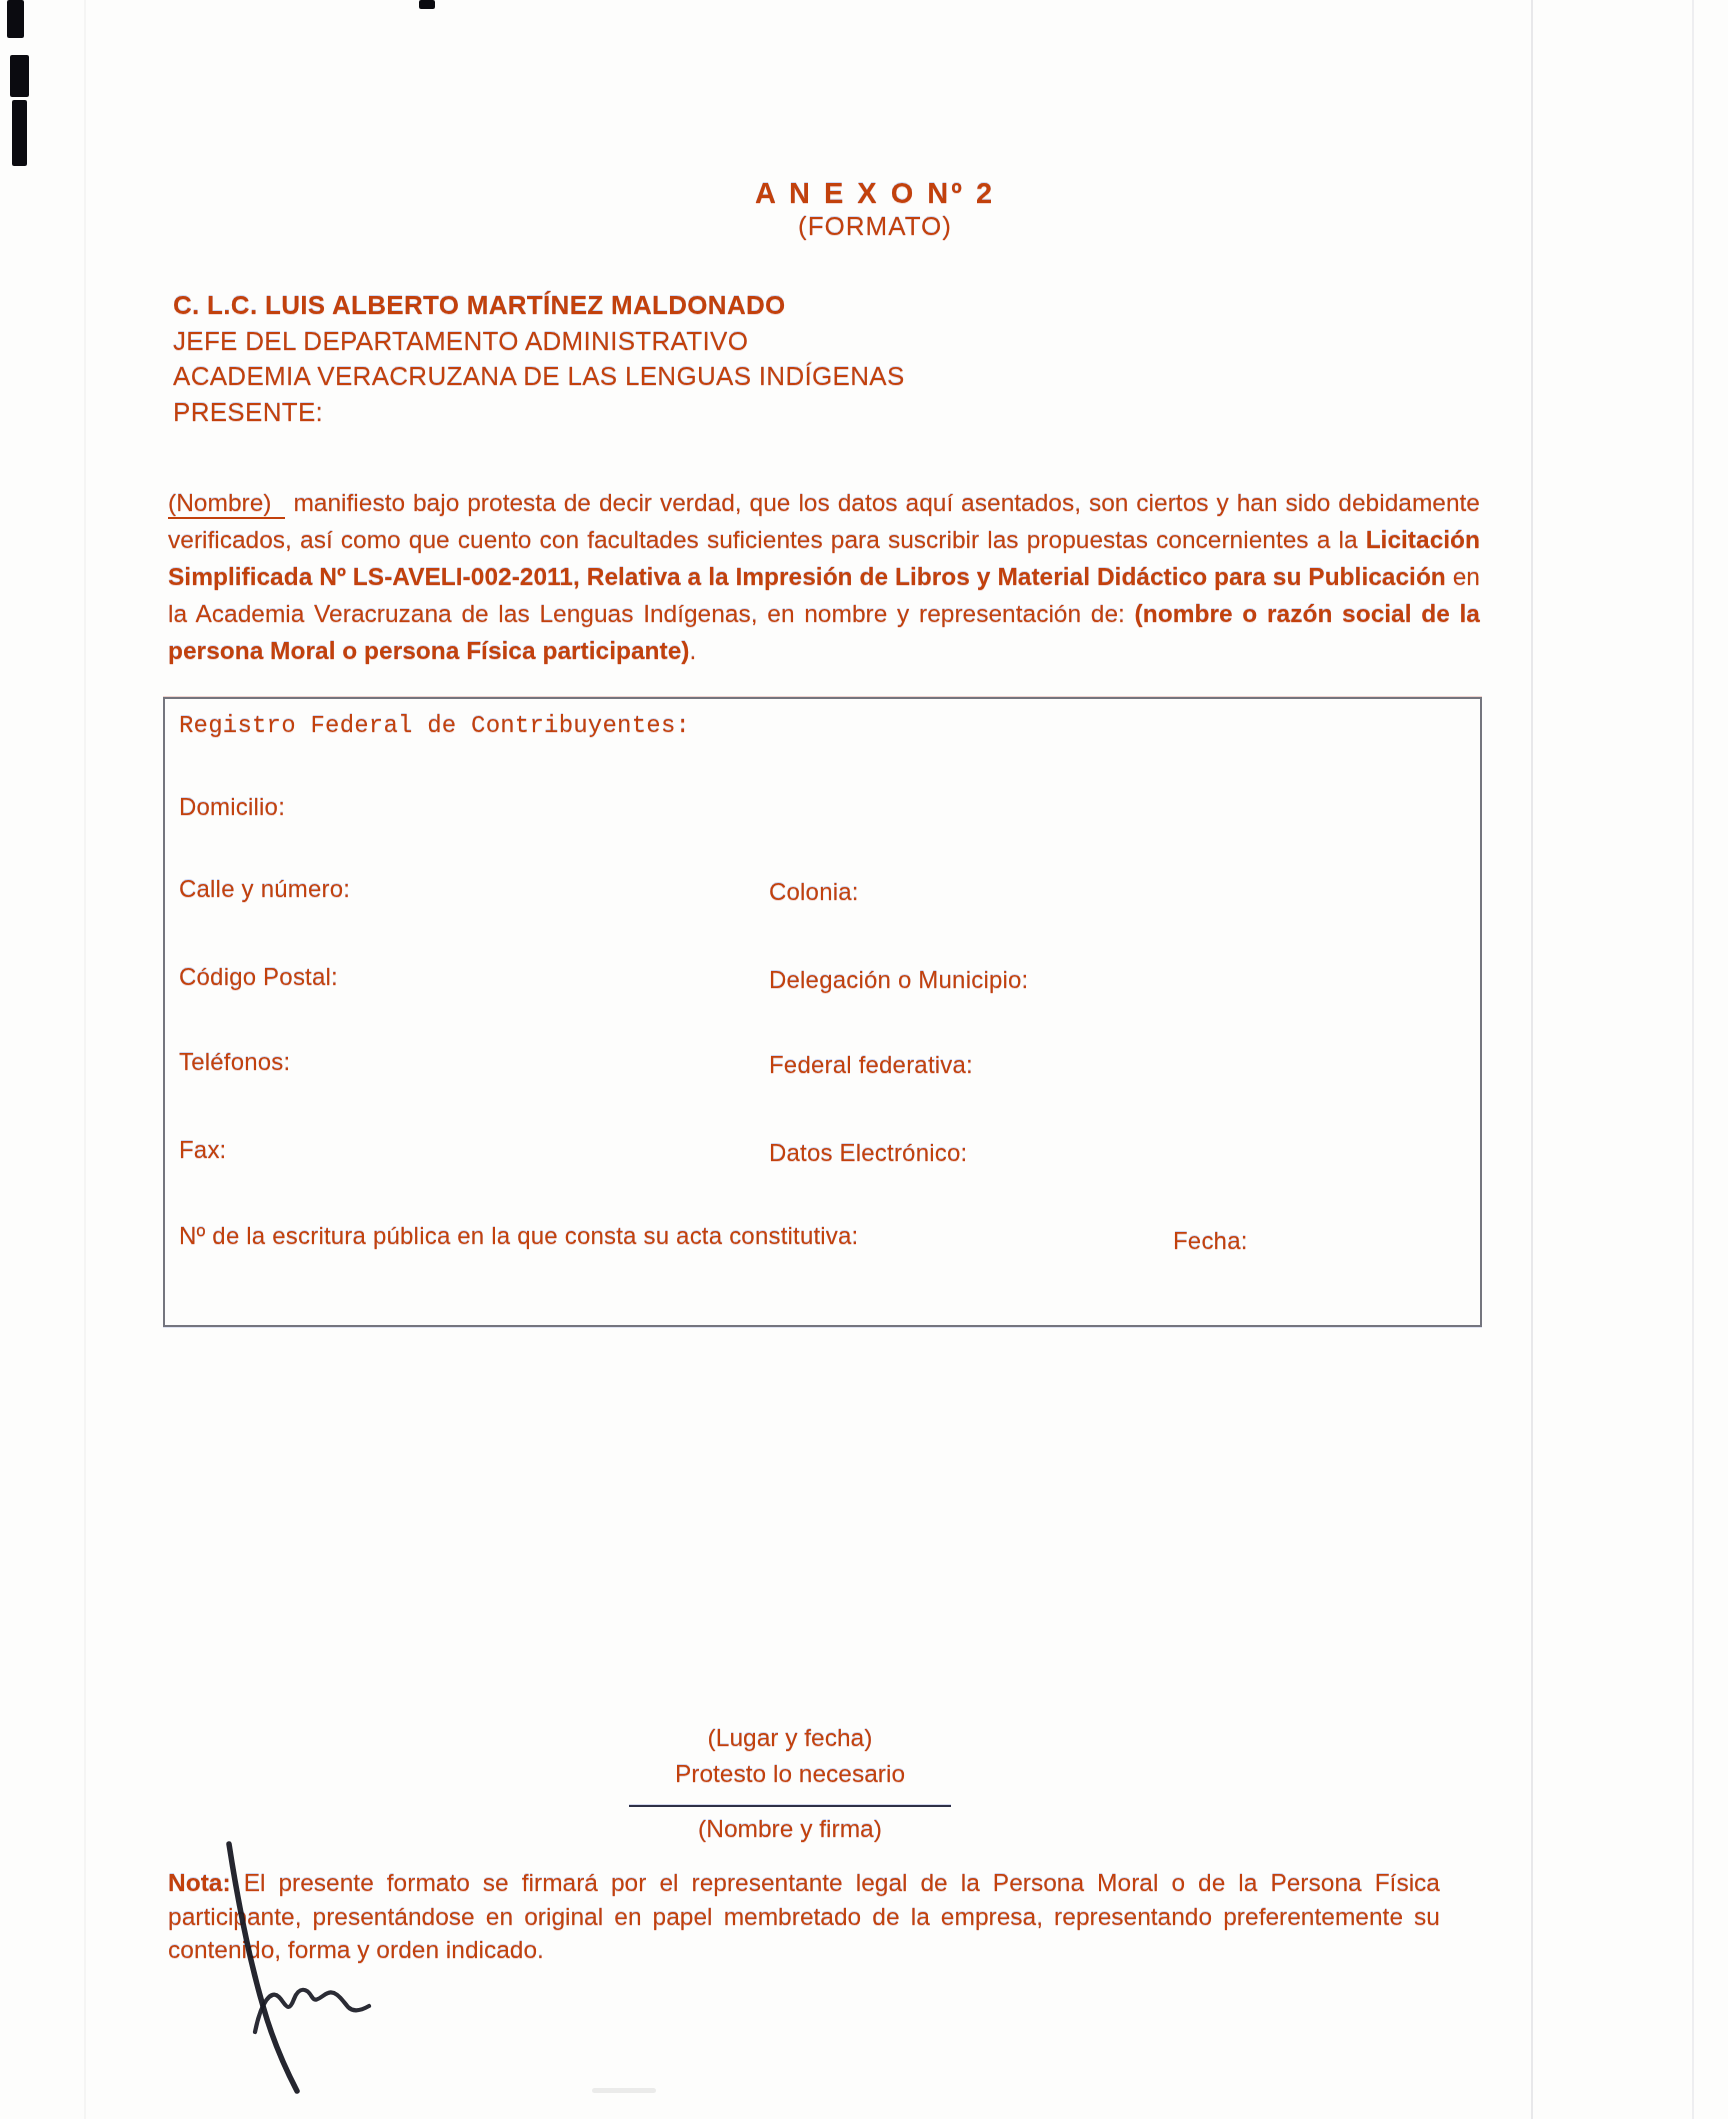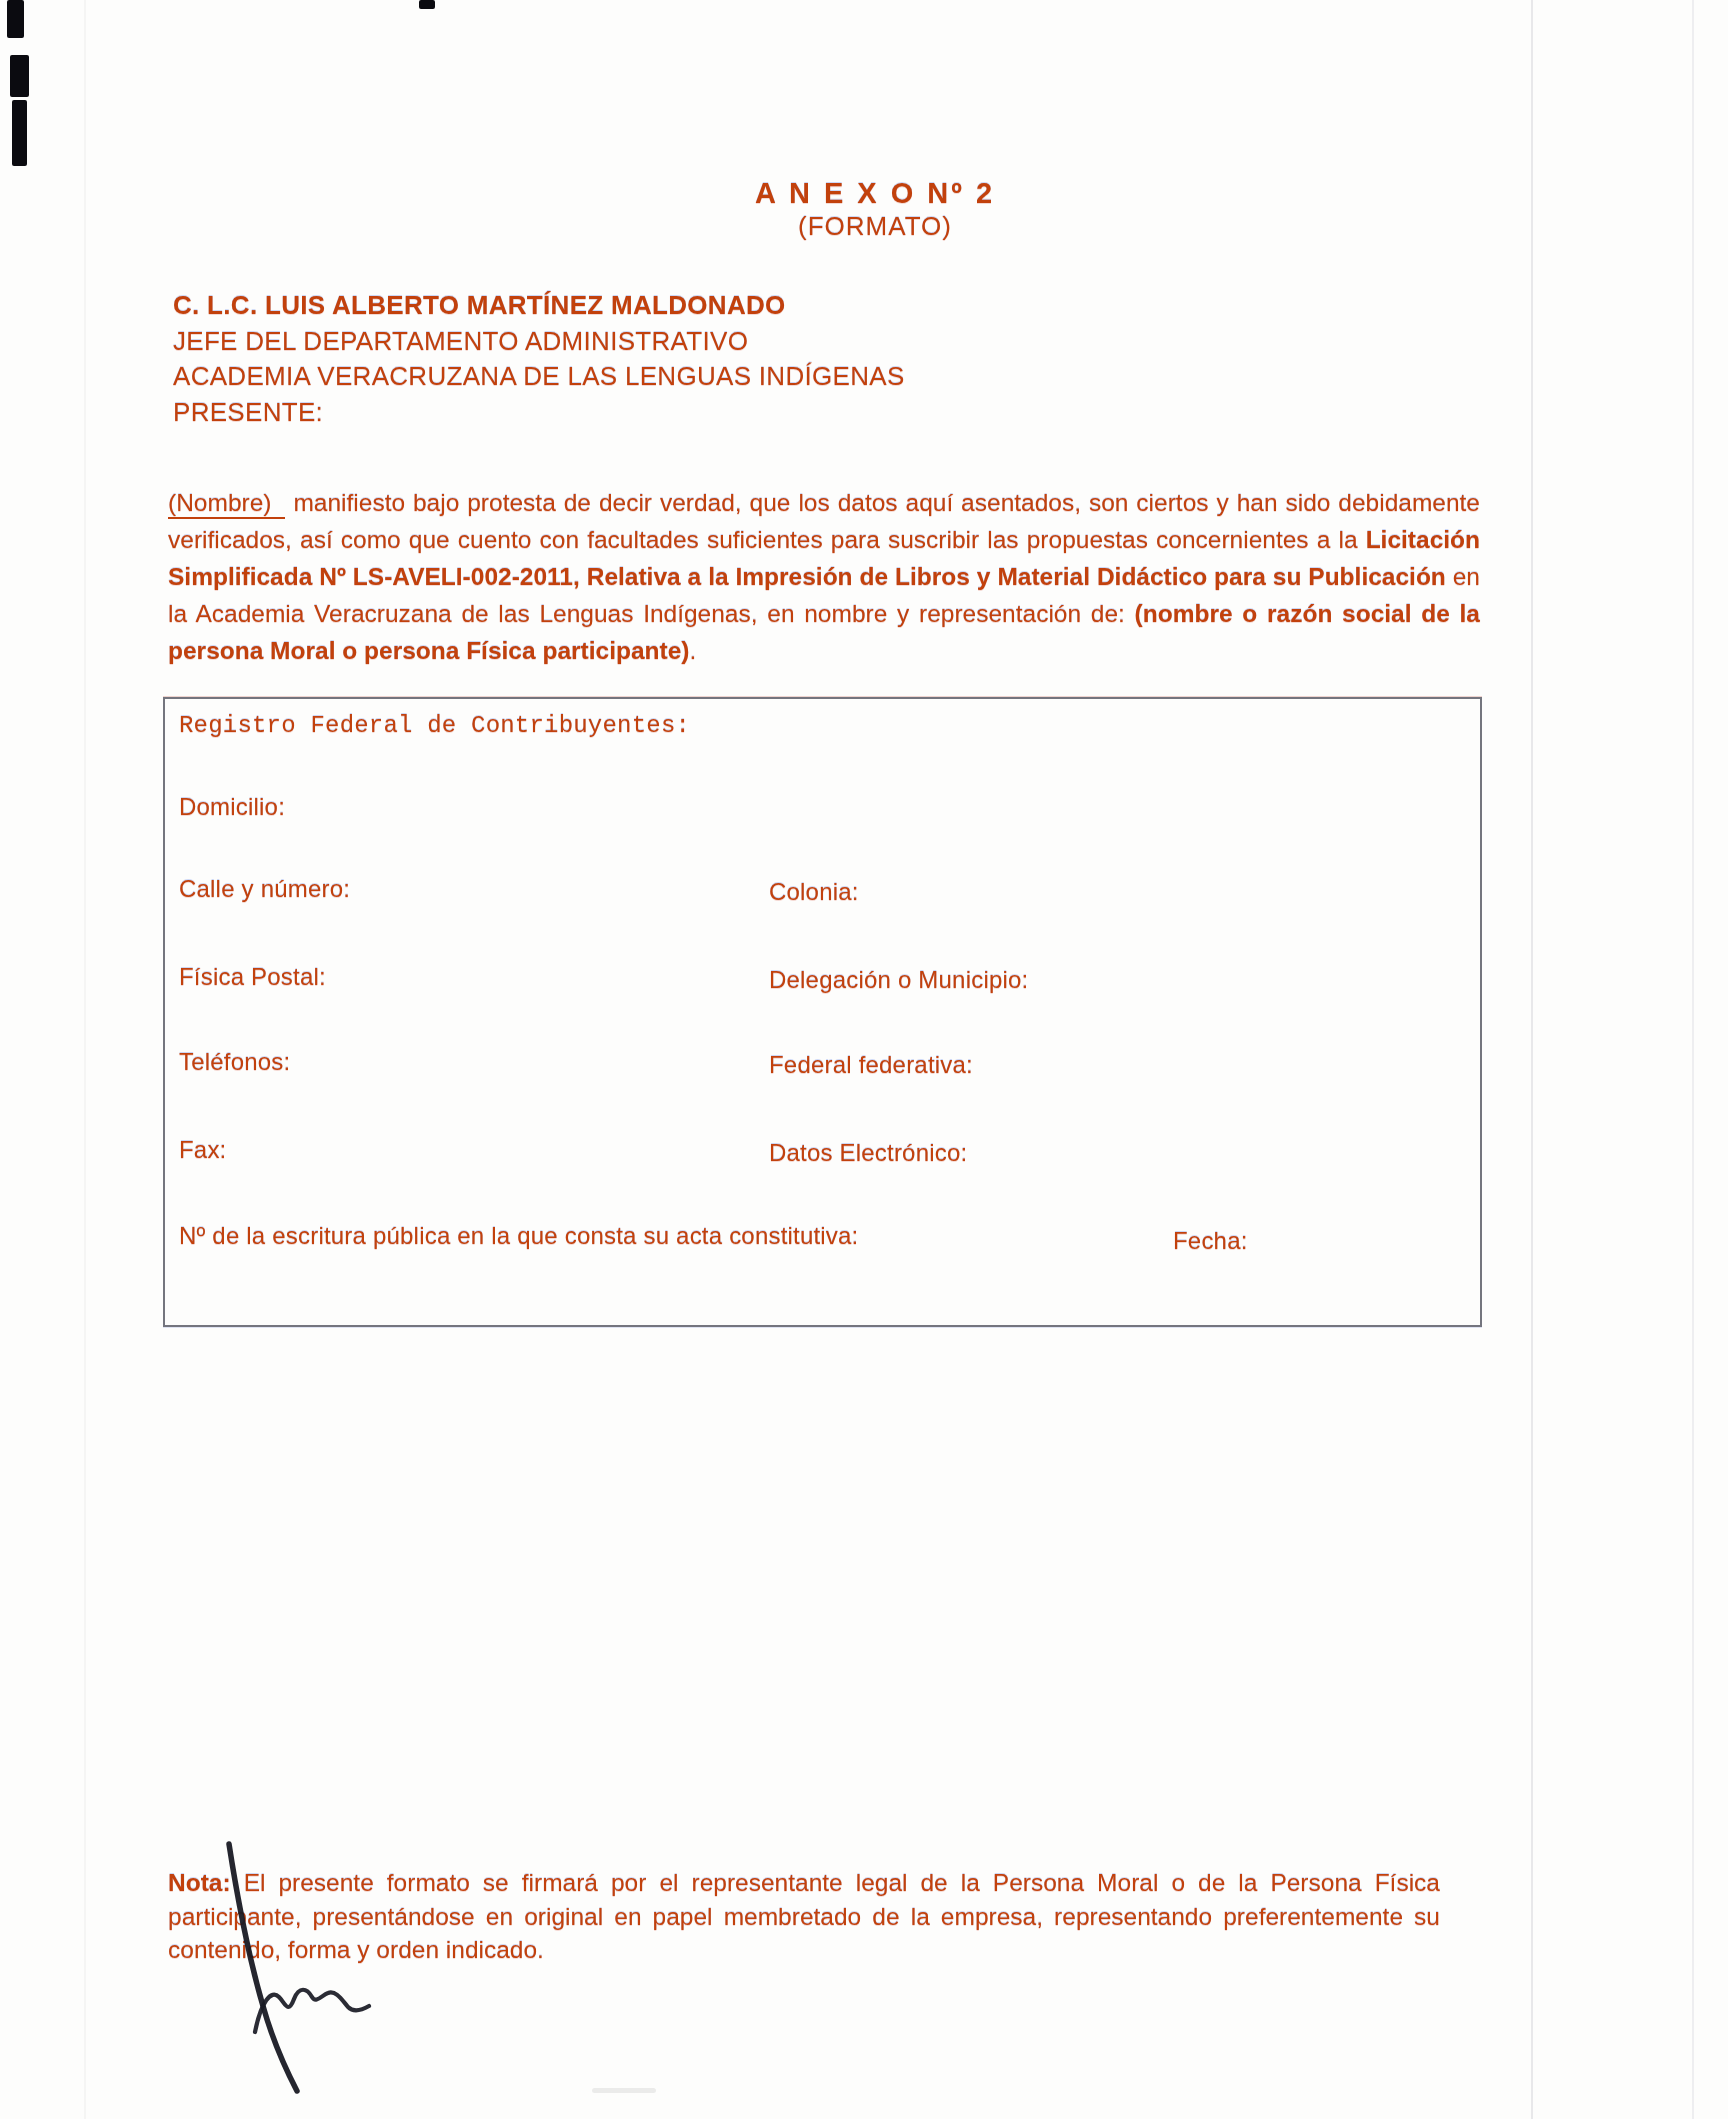--- a/index.html
+++ b/index.html
@@ -107,31 +107,37 @@
     <div>PRESENTE:</div>
   </div>
 
   <p class="intro ink"><span class="u-nombre">(Nombre)</span><span> manifiesto bajo protesta de decir verdad, que los datos aquí asentados, son ciertos y han sido debidamente verificados, así como que cuento con facultades suficientes para suscribir las propuestas concernientes a la </span><span class="bold">Licitación Simplificada Nº LS-AVELI-002-2011, Relativa a la Impresión de Libros y Material Didáctico para su Publicación</span><span> en la Academia Veracruzana de las Lenguas Indígenas, en nombre y representación de: </span><span class="bold">(nombre o razón social de la persona Moral o persona Física participante)</span><span>.</span></p>
 
   <div class="box box1">
     <span class="fl ink lbl-rfc">Registro Federal de Contribuyentes:</span>
     <span class="fl ink lbl-domicilio">Domicilio:</span>
     <span class="fl ink lbl-calle">Calle y número:</span>
     <span class="fl ink lbl-colonia">Colonia:</span>
-    <span class="fl ink lbl-cp">Física Postal:</span>
+    <span class="fl ink lbl-cp">Código Postal:</span>
     <span class="fl ink lbl-delegacion">Delegación o Municipio:</span>
     <span class="fl ink lbl-telefonos">Teléfonos:</span>
     <span class="fl ink lbl-entidad">Federal federativa:</span>
     <span class="fl ink lbl-fax">Fax:</span>
     <span class="fl ink lbl-correo">Datos Electrónico:</span>
     <span class="fl ink lbl-escritura">Nº de la escritura pública en la que consta su acta constitutiva:</span>
     <span class="fl ink lbl-fecha">Fecha:</span>
   </div>
 
 
+  <div class="sig-block ink">
+    <div>(Lugar y fecha)</div>
+    <div>Protesto lo necesario</div>
+    <div class="sig-line"></div>
+    <div class="sig-name">(Nombre y firma)</div>
+  </div>
 
   <p class="nota ink"><span class="bold">Nota:</span><span> El presente formato se firmará por el representante legal de la Persona Moral o de la Persona Física participante, presentándose en original en papel membretado de la empresa, representando preferentemente su contenido, forma y orden indicado.</span></p>
 
   <svg class="pen" width="1728" height="2119" viewBox="0 0 1728 2119">
     <path d="M 229 1844 C 238 1902, 249 1958, 263 2006 C 272 2038, 284 2066, 297 2091" fill="none" stroke="#191a24" stroke-width="5.5" stroke-linecap="round" opacity="0.95"></path>
     <path d="M 255 2032 C 261 2002, 271 1989, 279 1997 C 285 2003, 288 2015, 294 1999
              C 299 1986, 307 1988, 312 1997 C 316 2004, 322 1995, 328 1993
              C 336 1990, 342 2000, 348 2007 C 354 2013, 362 2010, 369 2006" fill="none" stroke="#191a24" stroke-width="4.2" stroke-linecap="round" opacity="0.92"></path>
   </svg>
 

